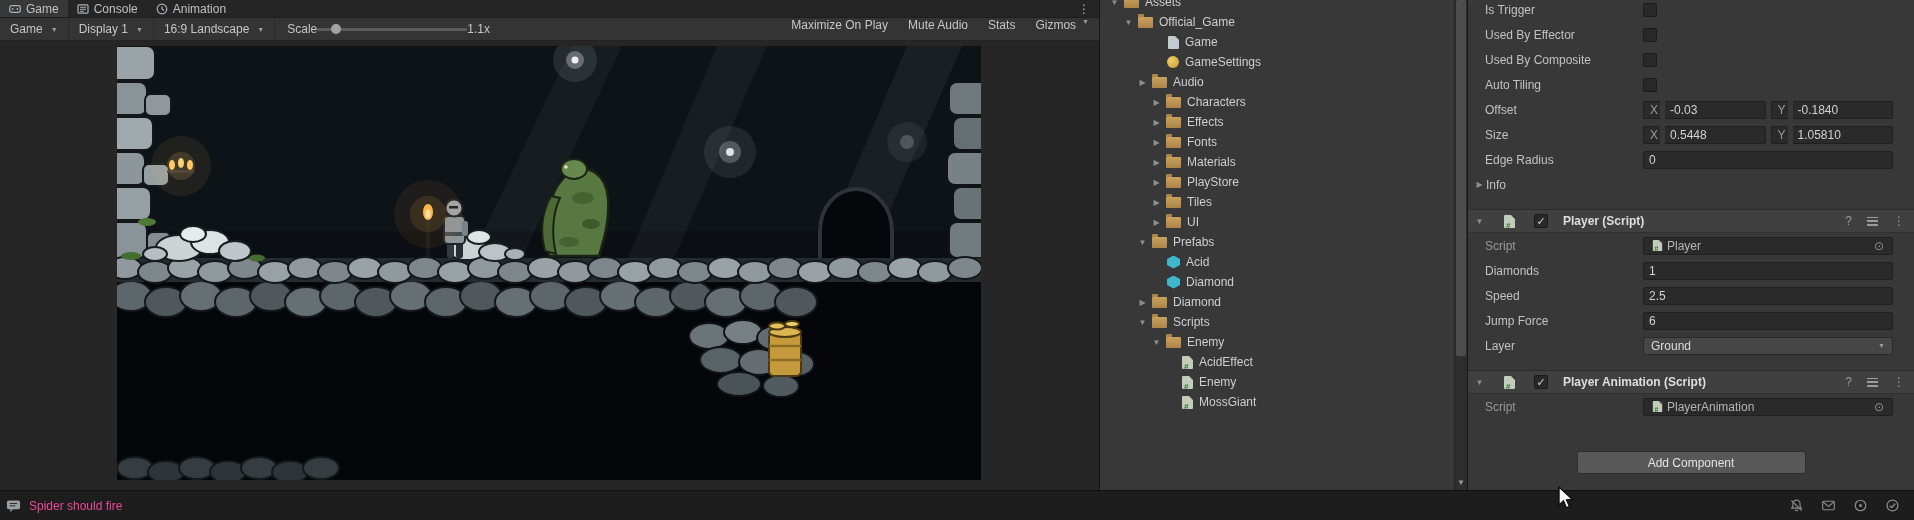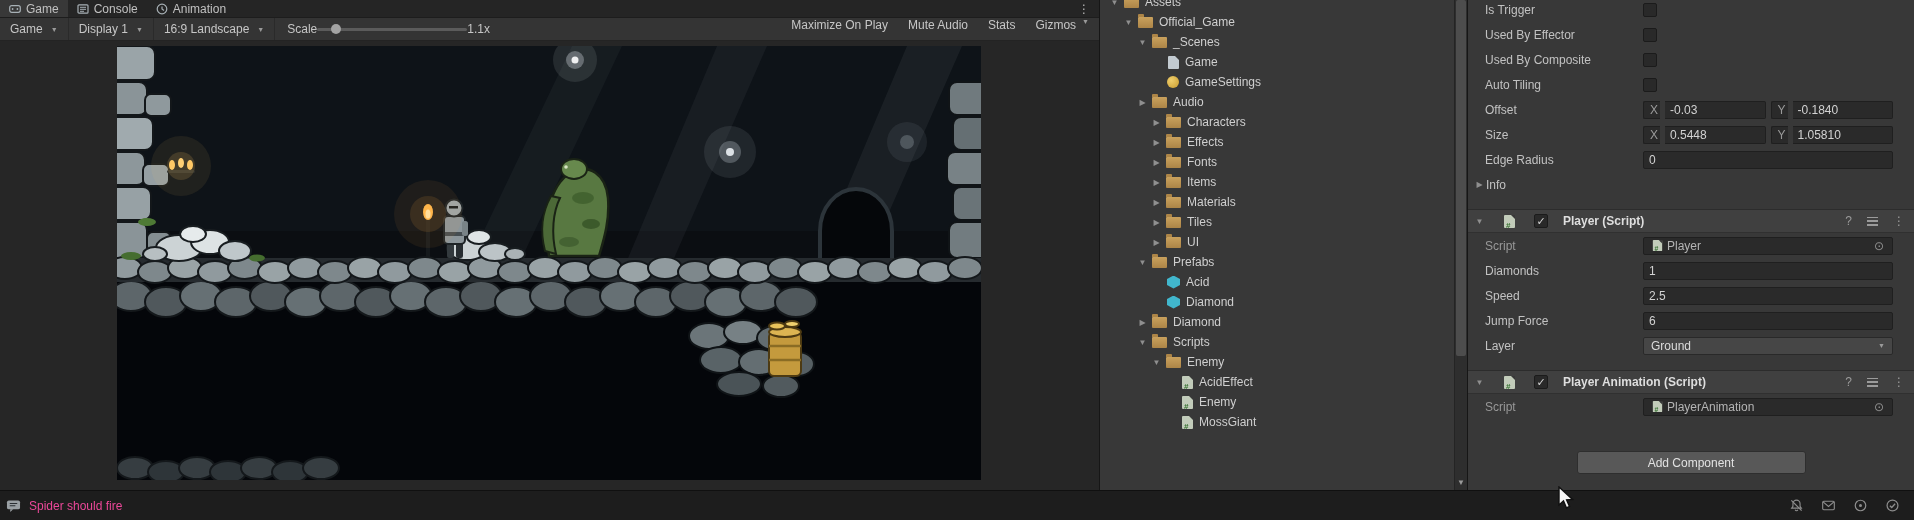--- a/index.html
+++ b/index.html
@@ -331,25 +331,20 @@
         <div class="trow d0">
             <span class="arr open"></span>
             <span class="fico folder"></span>
             <span class="tlabel">Assets</span>
           </div>
         <div class="trow d1">
             <span class="arr open"></span>
             <span class="fico folder"></span>
             <span class="tlabel">Official_Game</span>
           </div>
-        <div class="trow d2">
-            <span class="arr open"></span>
-            <span class="fico folder"></span>
-            <span class="tlabel">_Scenes</span>
-          </div>
         <div class="trow d3">
             <span class="arr"></span>
             <span class="fico page"></span>
             <span class="tlabel">Game</span>
           </div>
         <div class="trow d3">
             <span class="arr"></span>
             <span class="fico asset"></span>
             <span class="tlabel">GameSettings</span>
           </div>
@@ -369,26 +364,26 @@
             <span class="tlabel">Effects</span>
           </div>
         <div class="trow d3">
             <span class="arr closed"></span>
             <span class="fico folder"></span>
             <span class="tlabel">Fonts</span>
           </div>
         <div class="trow d3">
             <span class="arr closed"></span>
             <span class="fico folder"></span>
-            <span class="tlabel">Items</span>
-          </div>
-        <div class="trow d3">
-            <span class="arr closed"></span>
-            <span class="fico folder"></span>
             <span class="tlabel">Materials</span>
+          </div>
+        <div class="trow d3">
+            <span class="arr closed"></span>
+            <span class="fico folder"></span>
+            <span class="tlabel">PlayStore</span>
           </div>
         <div class="trow d3">
             <span class="arr closed"></span>
             <span class="fico folder"></span>
             <span class="tlabel">Tiles</span>
           </div>
         <div class="trow d3">
             <span class="arr closed"></span>
             <span class="fico folder"></span>
             <span class="tlabel">UI</span>

